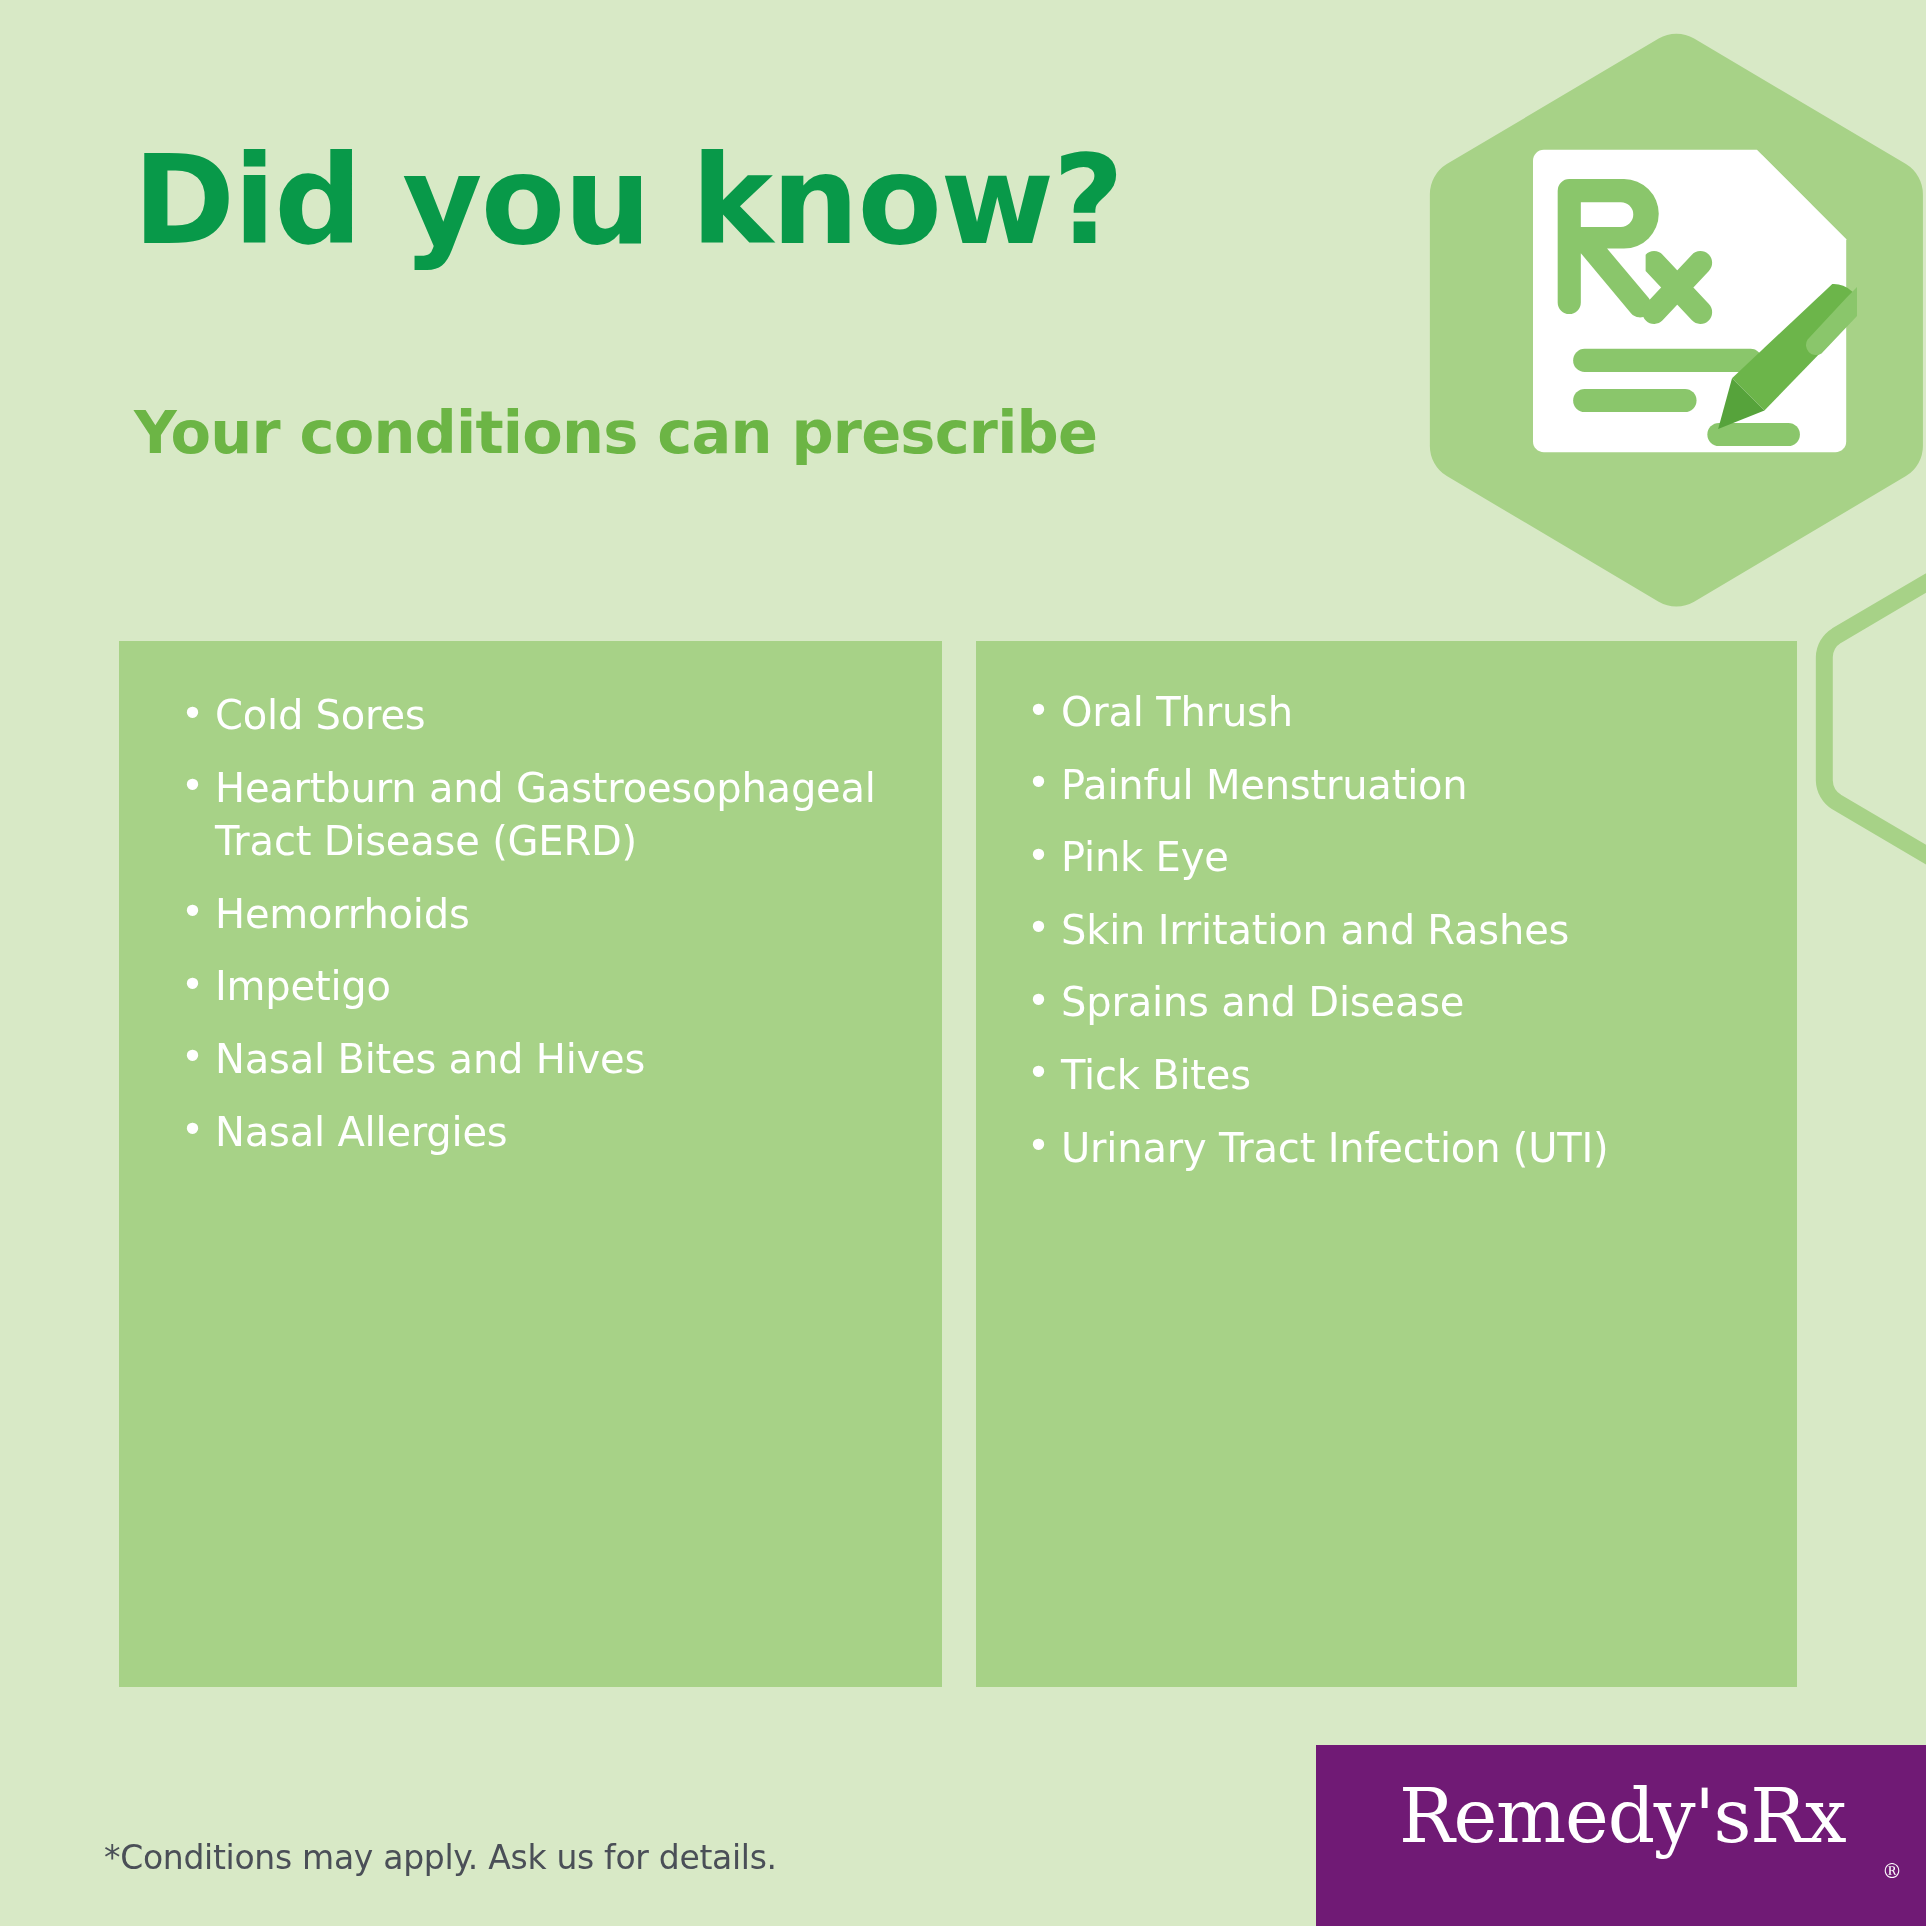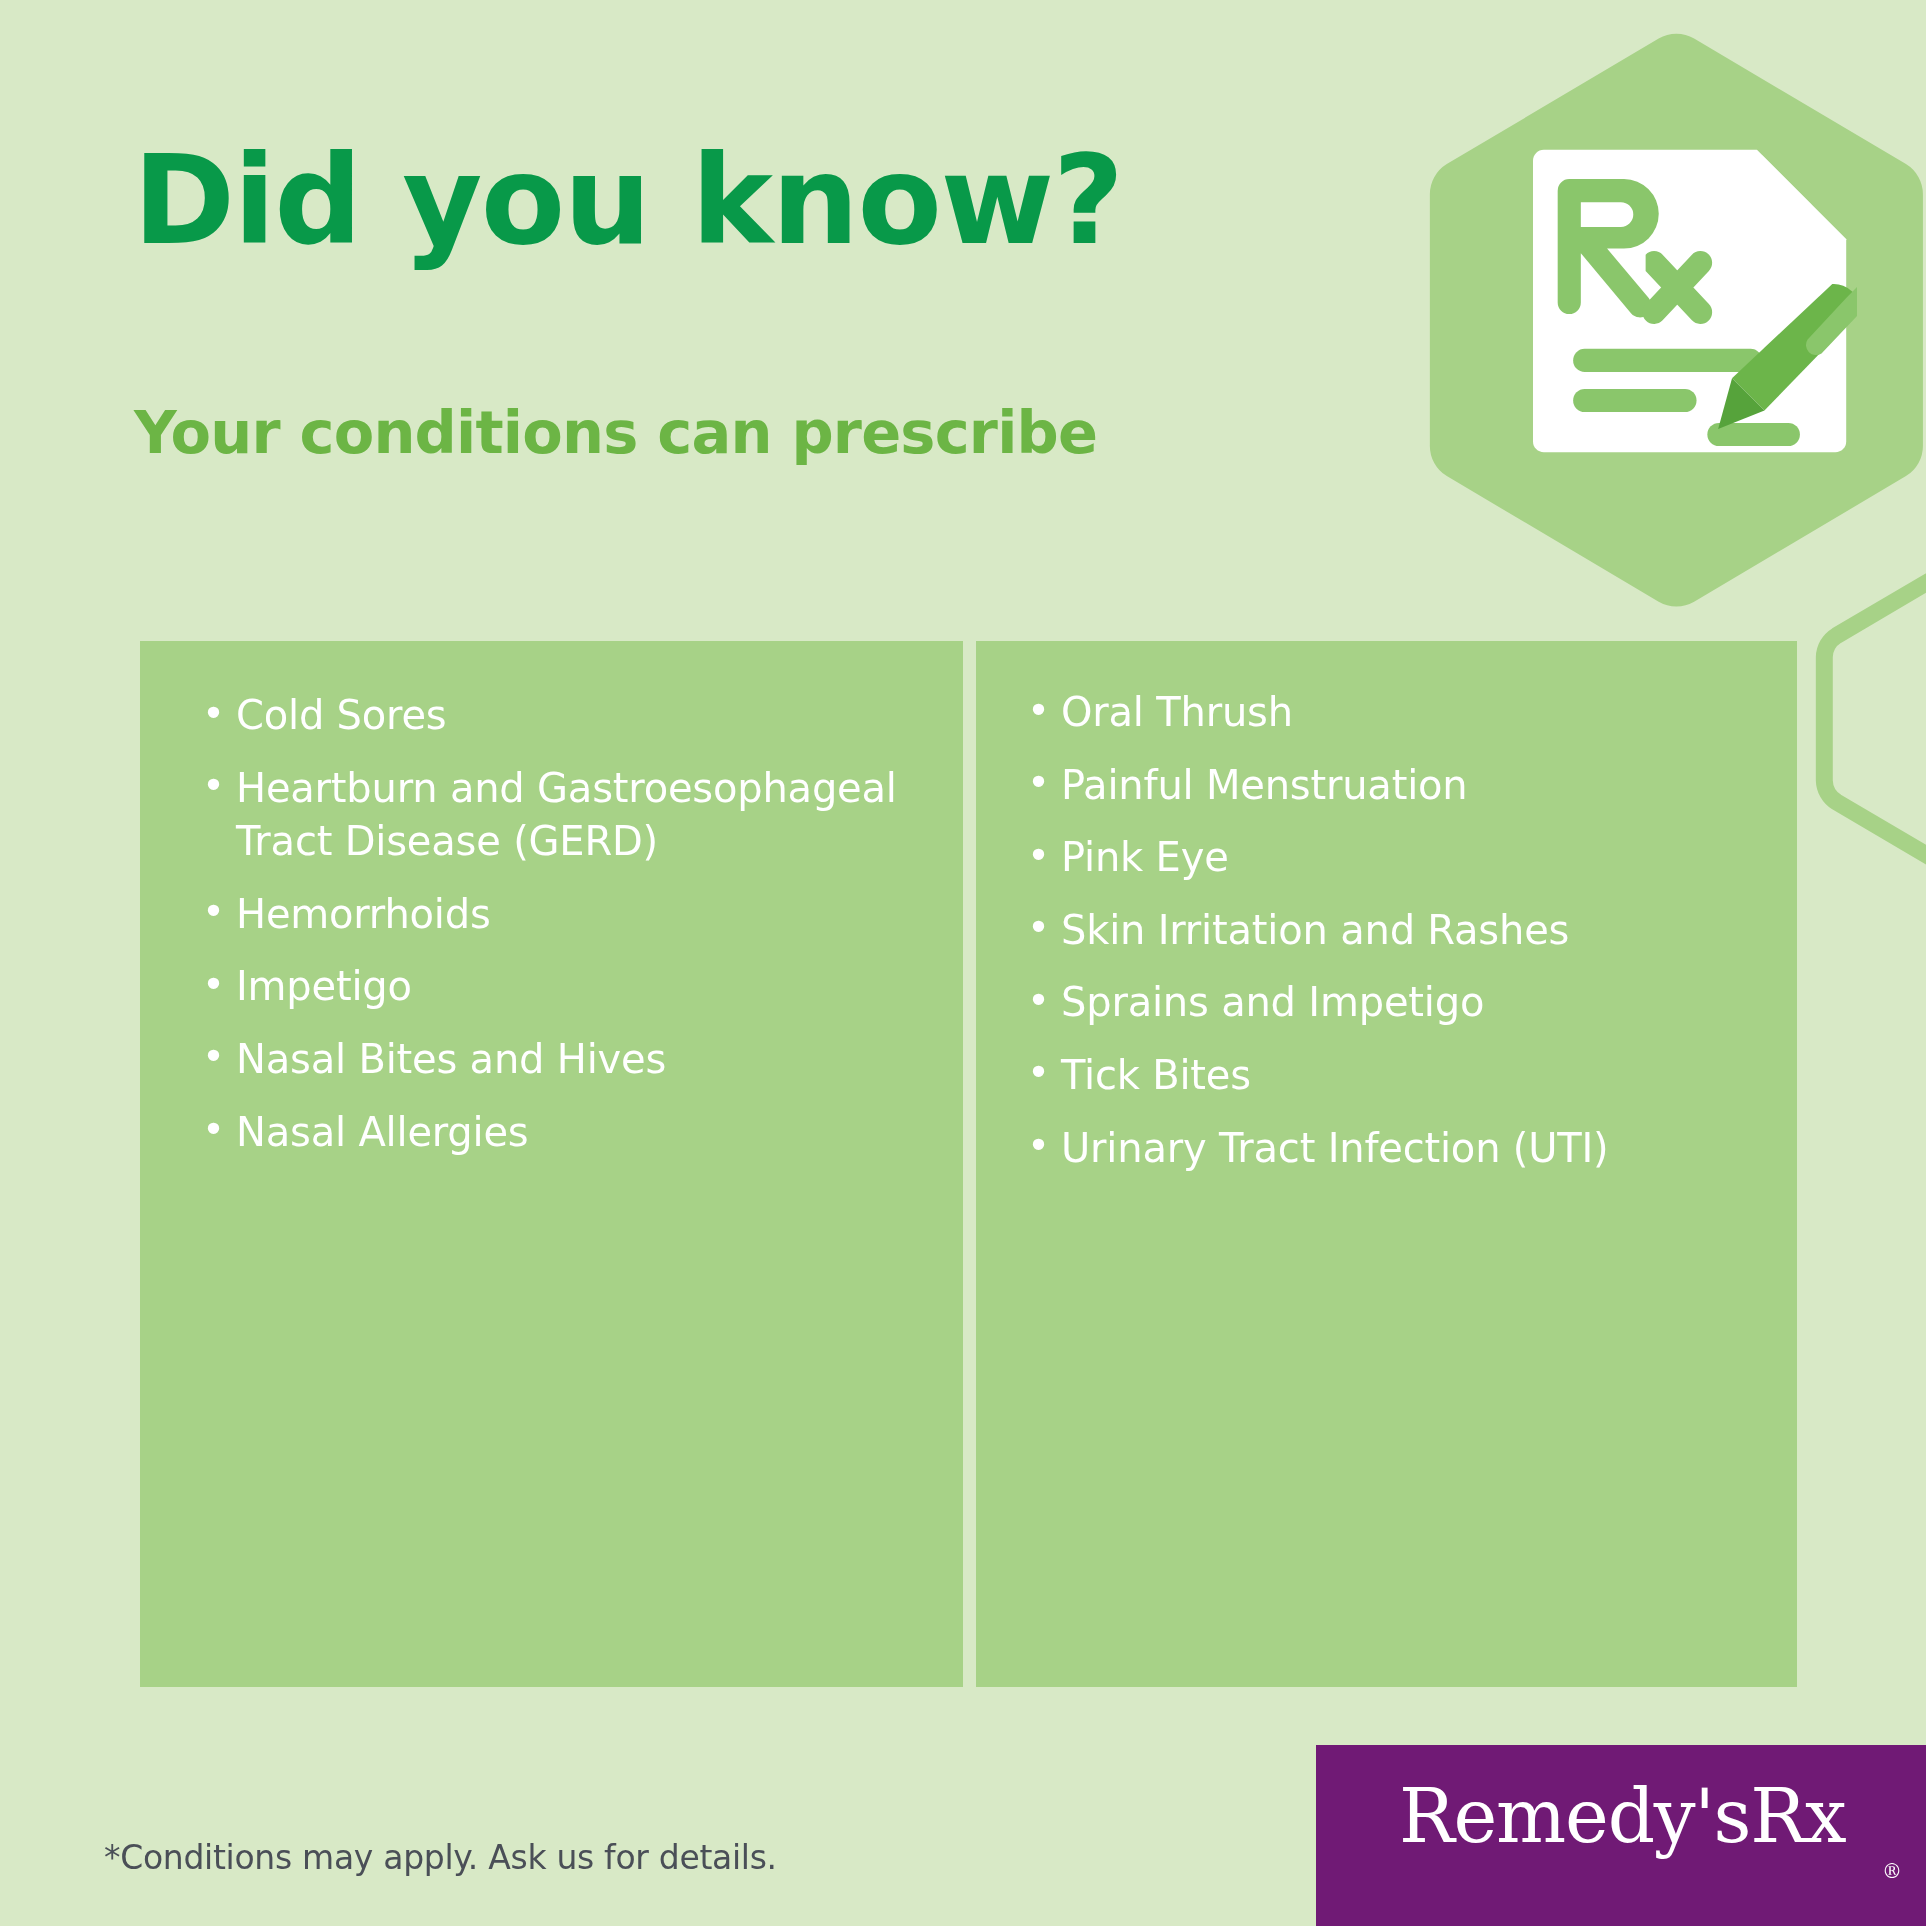--- a/index.html
+++ b/index.html
@@ -72,21 +72,21 @@
   .subhead span { display: block; }
 
   
   .panel {
     position: absolute;
     top: 641px;
     height: 1046px;
     background: #a7d287;
   }
   .panel-left {
-    left: 140px;
+    left: 119px;
     width: 823px;
   }
   .panel-right {
     left: 976px;
     width: 821px;
   }
 
   ul.cond-list {
     list-style: none;
     margin: 0;
@@ -251,21 +251,21 @@
       <li>Nasal Allergies</li>
     </ul>
   </div>
 
   <div class="panel panel-right">
     <ul class="cond-list">
       <li>Oral Thrush</li>
       <li>Painful Menstruation</li>
       <li>Pink Eye</li>
       <li>Skin Irritation and Rashes</li>
-      <li>Sprains and Impetigo</li>
+      <li>Sprains and Disease</li>
       <li>Tick Bites</li>
       <li>Urinary Tract Infection (UTI)</li>
     </ul>
   </div>
 
   <div class="footnote">*Conditions may apply. Ask us for details.</div>
 
   <div class="logo-block">
     <div class="logo-text">Remedy'sRx</div>
     <div class="logo-reg">®</div>

